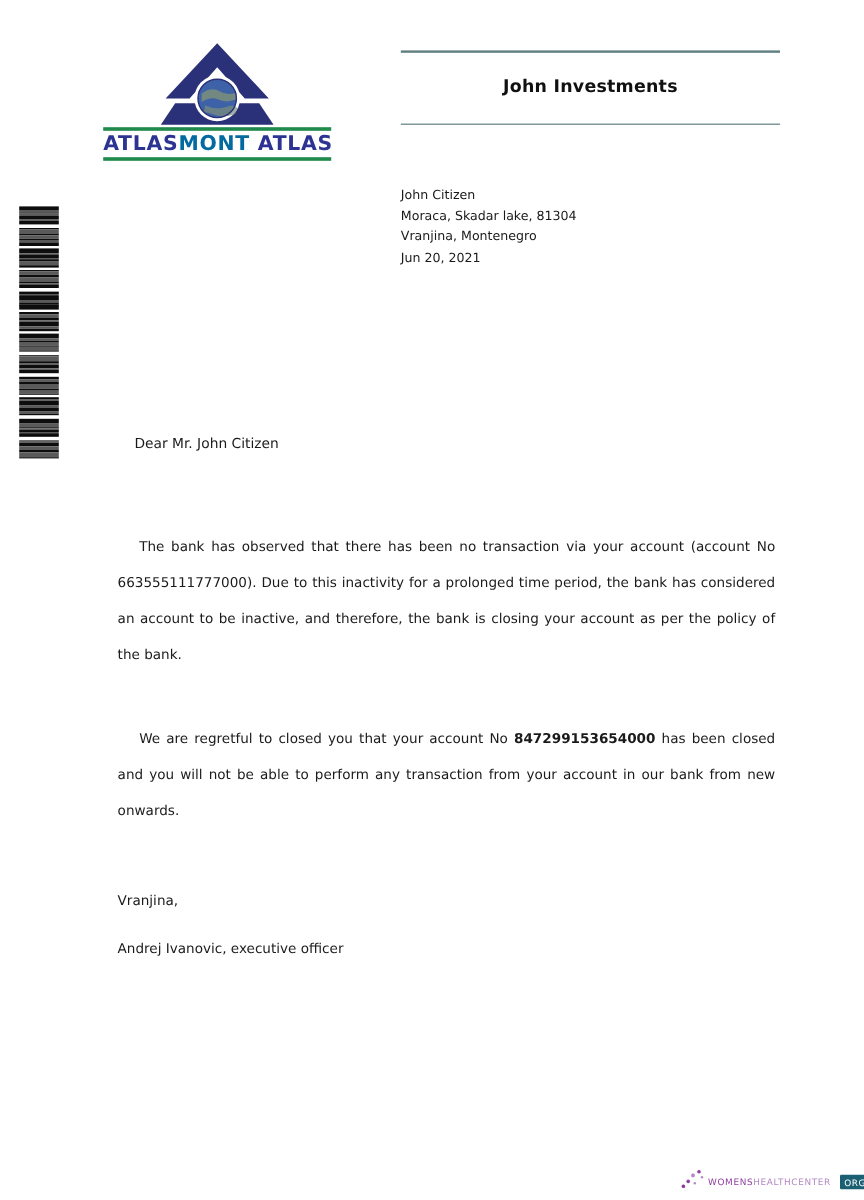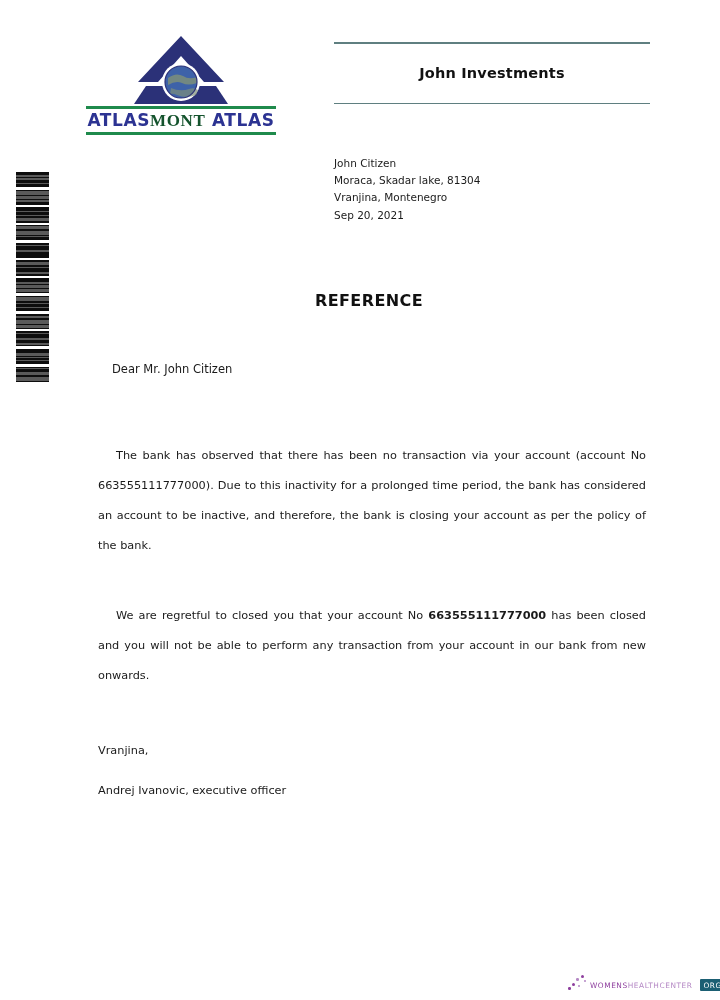--- a/index.html
+++ b/index.html
@@ -64,21 +64,21 @@
     text-align: center;
     font-family: "DejaVu Sans", sans-serif;
     font-weight: bold;
     font-size: 17px;
     letter-spacing: 0.6px;
     line-height: 1.22;
     padding: 1px 0 1px 0;
     white-space: nowrap;
   }
   .w-blue { color: #2c3392; }
-  .w-green { color: #14532d; font-family: Liberation Serif, serif; }
+  .w-green { color: #0369a1; }
 
   
   .header-title-block {
     position: absolute;
     left: 334px;
     top: 42px;
     width: 316px;
   }
   .hdr-rule {
     height: 1.5px;
@@ -337,30 +337,29 @@
   <div class="header-title-block">
     <div class="hdr-rule"></div>
     <div class="hdr-title">John Investments</div>
     <div class="hdr-rule"></div>
   </div>
 
   <div class="address-block">
     <div>John Citizen</div>
     <div>Moraca, Skadar lake, 81304</div>
     <div>Vranjina, Montenegro</div>
-    <div>Sep 20, 2021</div>
-  </div>
-
-  <div class="ref-heading">REFERENCE</div>
+    <div>Jun 20, 2021</div>
+  </div>
+
 
   <div class="salutation">Dear Mr. John Citizen</div>
 
   <div class="body-area">
     <p class="para">The bank has observed that there has been no transaction via your account (account No 663555111777000). Due to this inactivity for a prolonged time period, the bank has considered an account to be inactive, and therefore, the bank is closing your account as per the policy of the bank.</p>
-    <p class="para"><span>We are regretful to closed you that your account No </span><b>663555111777000</b><span> has been closed and you will not be able to perform any transaction from your account in our bank from new onwards.</span></p>
+    <p class="para"><span>We are regretful to closed you that your account No </span><b>847299153654000</b><span> has been closed and you will not be able to perform any transaction from your account in our bank from new onwards.</span></p>
   </div>
 
   <div class="sign-block">
     <div>Vranjina,</div>
     <div class="sign-name">Andrej Ivanovic, executive officer</div>
   </div>
 
   <div class="watermark">
     <div class="wm-dots">
       <i style="left:13px;top:1px;width:3px;height:3px;"></i>

